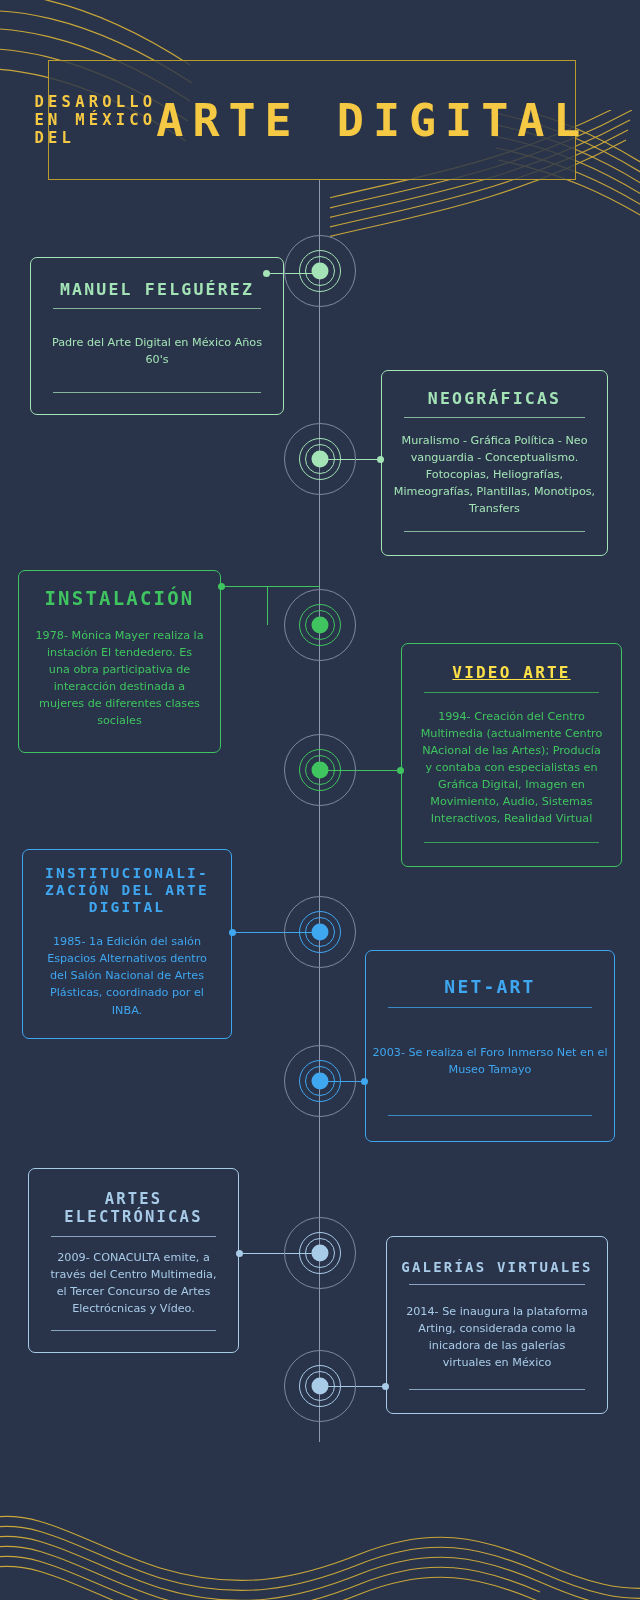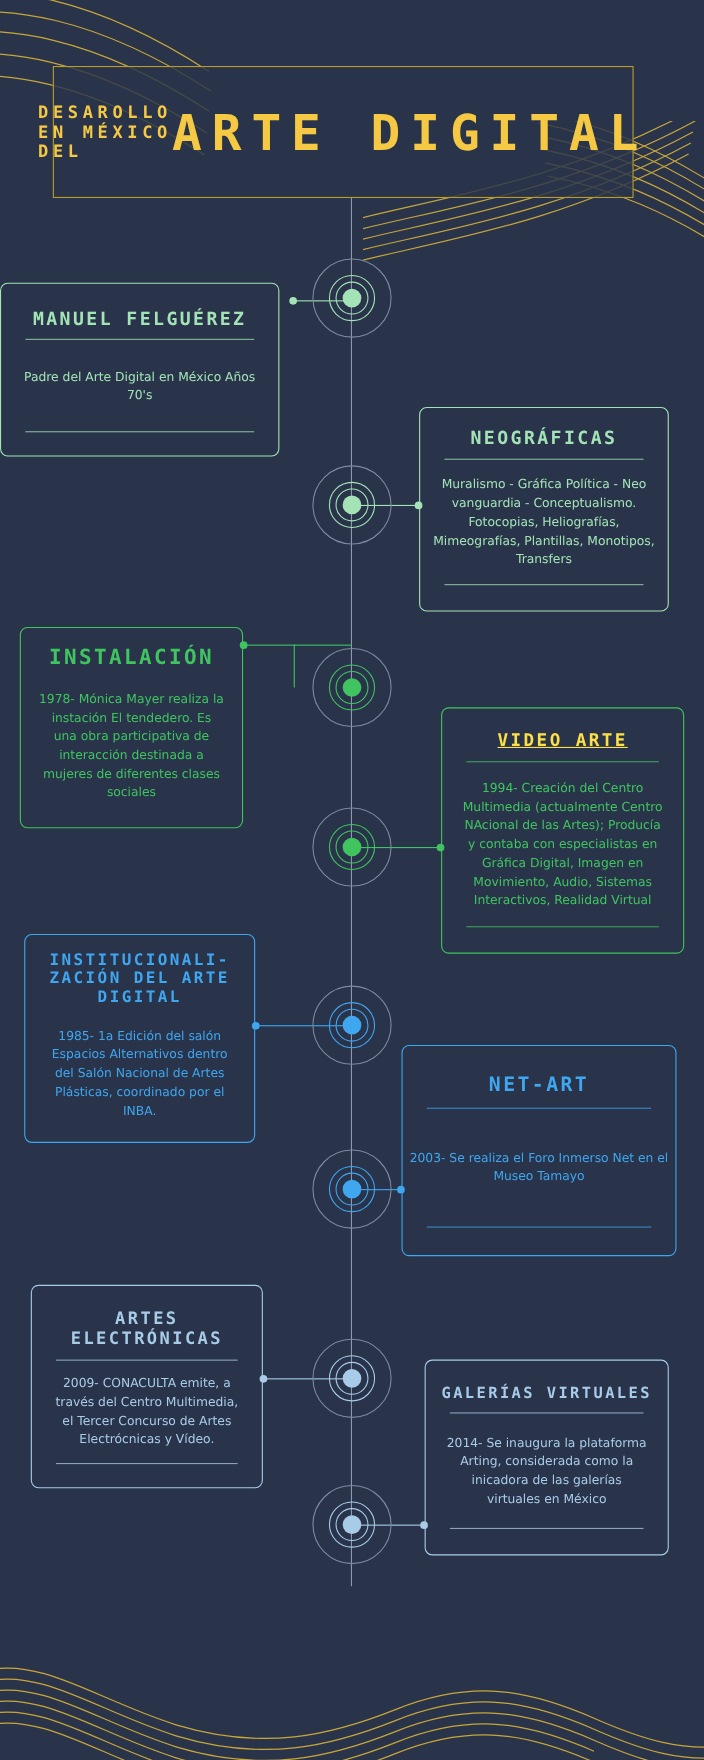--- a/index.html
+++ b/index.html
@@ -124,24 +124,24 @@
   </div>
 
   <div class="spine"></div>
 
   <div id="dyn">
       <div class="conn" style="left: 266px; top: 273px; width: 53.5px;">
         <div class="h" style="width: 53.5px; background: rgb(163, 227, 182);"></div>
         <div class="dot" style="background: rgb(163, 227, 182); left: -3px;"></div>
         <div style="position: absolute; width: 1.2px; background: rgb(163, 227, 182); top: 0px; left: 25.145px;"></div>
       </div>
-      <div class="card" style="left: 0; top: 257px; width: 254px; height: 158px; border-color: rgb(163, 227, 182); padding: 22px 10px 12px;">
+      <div class="card" style="left: 30px; top: 257px; width: 254px; height: 158px; border-color: rgb(163, 227, 182); padding: 22px 10px 12px;">
         <div class="title" style="color: rgb(163, 227, 182); font-size: 16.5px; width: 100%;">MANUEL FELGUÉREZ</div>
         <div class="divider" style="background: rgb(163, 227, 182); opacity: 0.75; width: 208px;"></div>
-        <div class="body" style="color: rgb(163, 227, 182); flex: 1 1 0%; display: flex; align-items: center; justify-content: center; padding: 0px 6px;">Padre del Arte Digital en México Años 70's</div>
+        <div class="body" style="color: rgb(163, 227, 182); flex: 1 1 0%; display: flex; align-items: center; justify-content: center; padding: 0px 6px;">Padre del Arte Digital en México Años 60's</div>
         <div class="divider" style="background: rgb(163, 227, 182); opacity: 0.75; width: 208px;"></div>
       </div>
       <div class="conn" style="left: 319.5px; top: 459px; width: 61.5px;">
         <div class="h" style="width: 61.5px; background: rgb(163, 227, 182);"></div>
         <div class="dot" style="background: rgb(163, 227, 182); left: 57.5px;"></div>
       </div>
       <div class="card" style="left: 381px; top: 370px; width: 227px; height: 186px; border-color: rgb(163, 227, 182); padding: 18px 0 14px;">
         <div class="title" style="color: rgb(163, 227, 182); font-size: 16.5px; width: 100%;">NEOGRÁFICAS</div>
         <div class="divider" style="background: rgb(163, 227, 182); opacity: 0.75; width: 181px;"></div>
         <div class="body" style="color: rgb(163, 227, 182); flex: 1 1 0%; display: flex; align-items: center; justify-content: center; padding: 0px 6px;">Muralismo - Gráfica Política - Neo vanguardia - Conceptualismo. Fotocopias, Heliografías, Mimeografías, Plantillas, Monotipos, Transfers</div>

